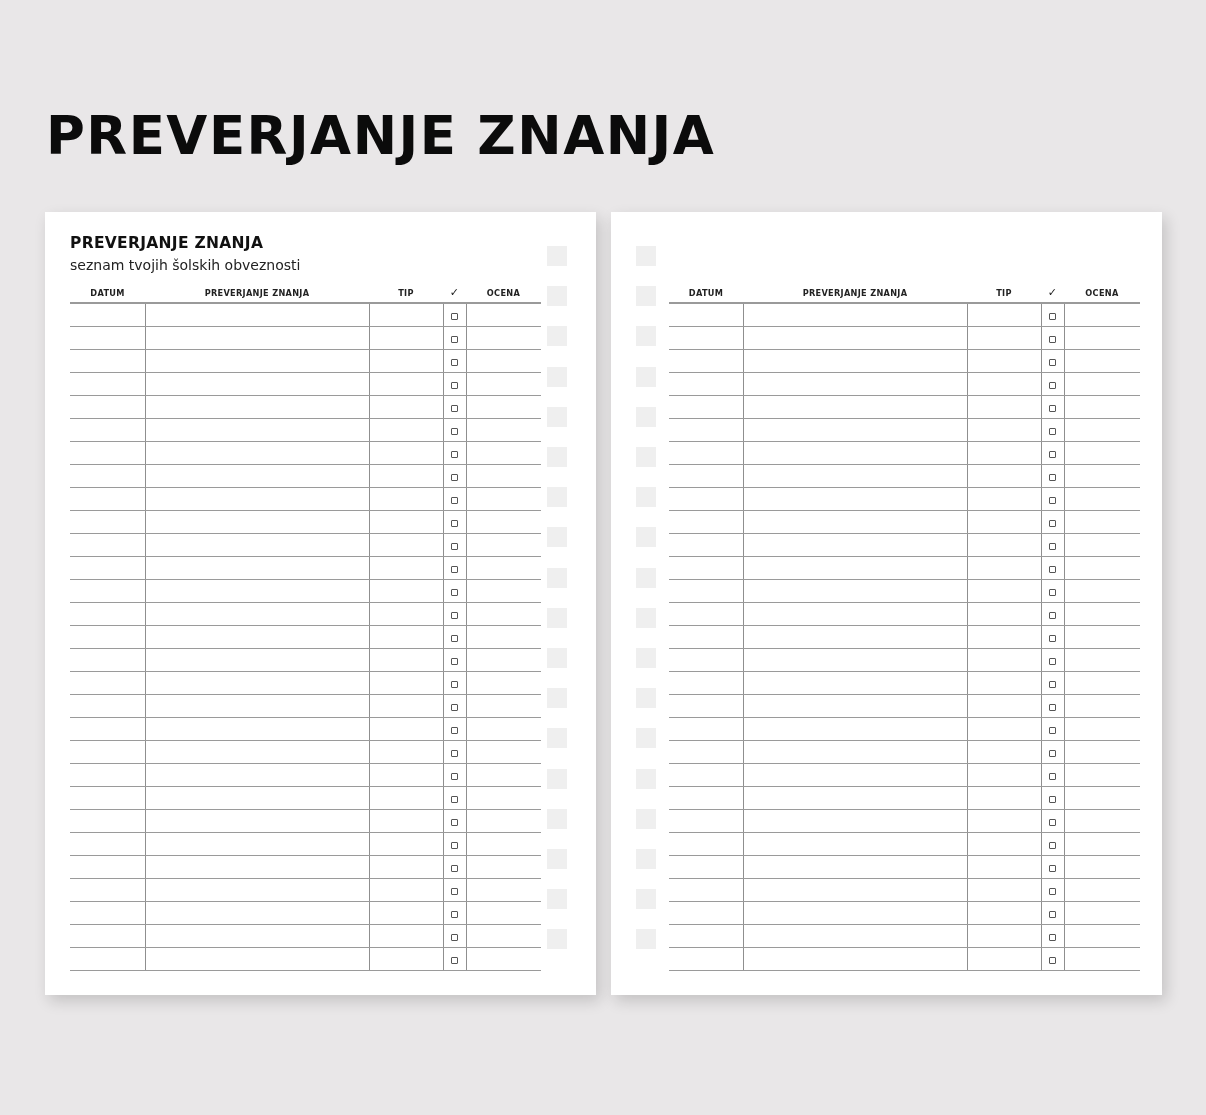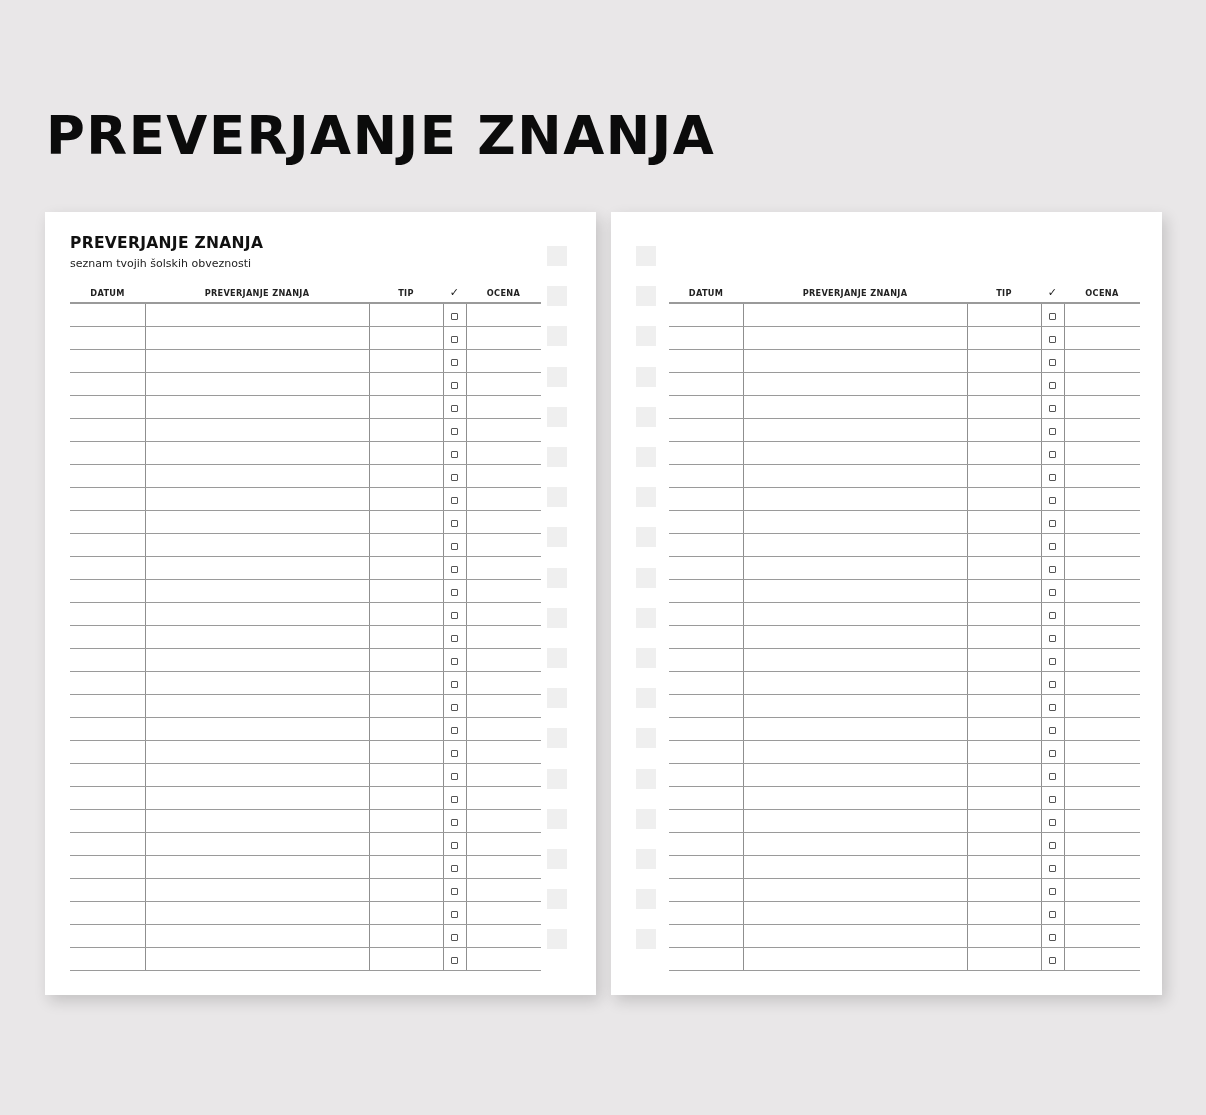--- a/index.html
+++ b/index.html
@@ -29,21 +29,21 @@
   }
   .page.left { left: 45px; }
   .page.right { left: 611px; }
   .page-title {
     position: absolute; left: 25px; top: 22px;
     font-size: 15.5px; font-weight: bold; letter-spacing: 0.3px;
     white-space: nowrap; color: #111;
   }
   .page-subtitle {
     position: absolute; left: 25px; top: 45px;
-    font-size: 11px; color: #222; white-space: nowrap;
+    font-size: 14px; color: #222; white-space: nowrap;
   }
   .tab {
     position: absolute; width: 20px; height: 20px;
     background: #efefef;
   }
   table.planner {
     position: absolute; top: 72px;
     border-collapse: collapse;
     table-layout: fixed;
     width: 471px;

